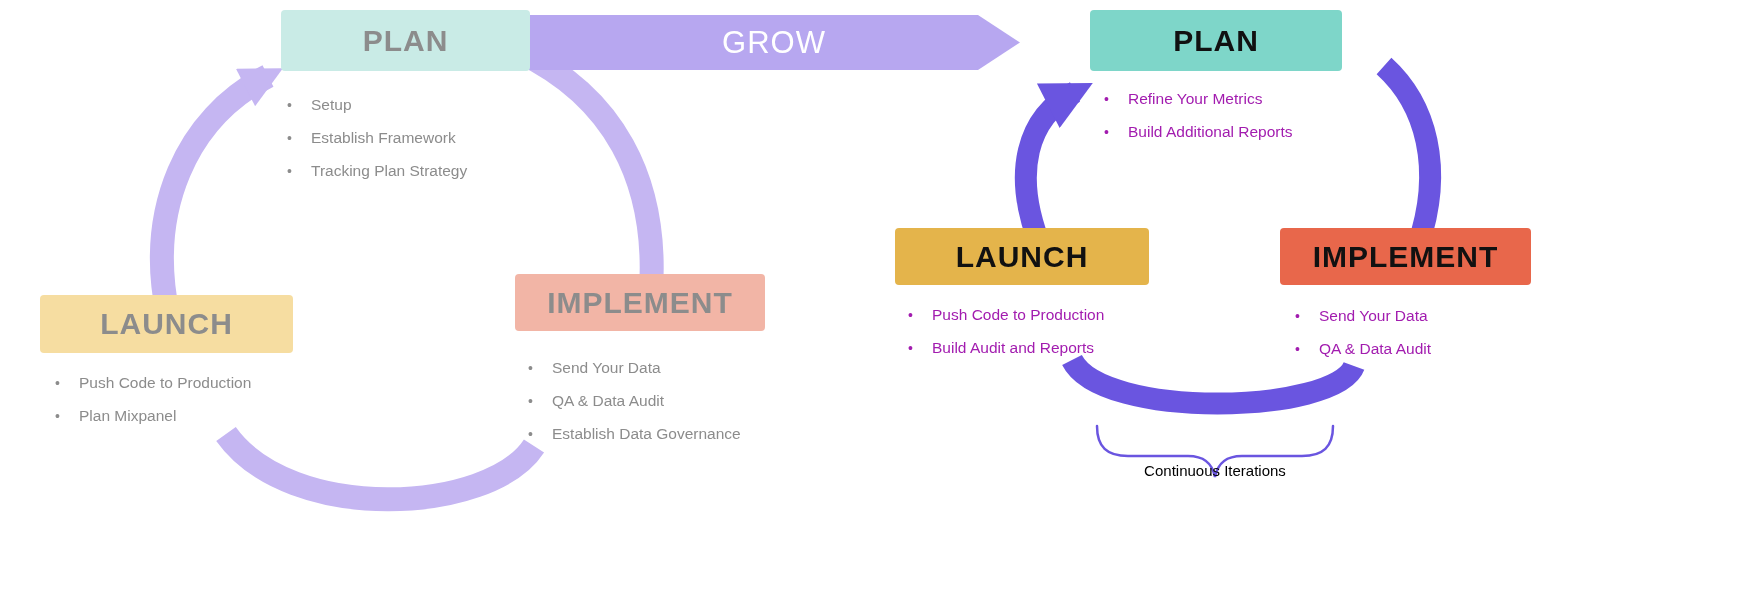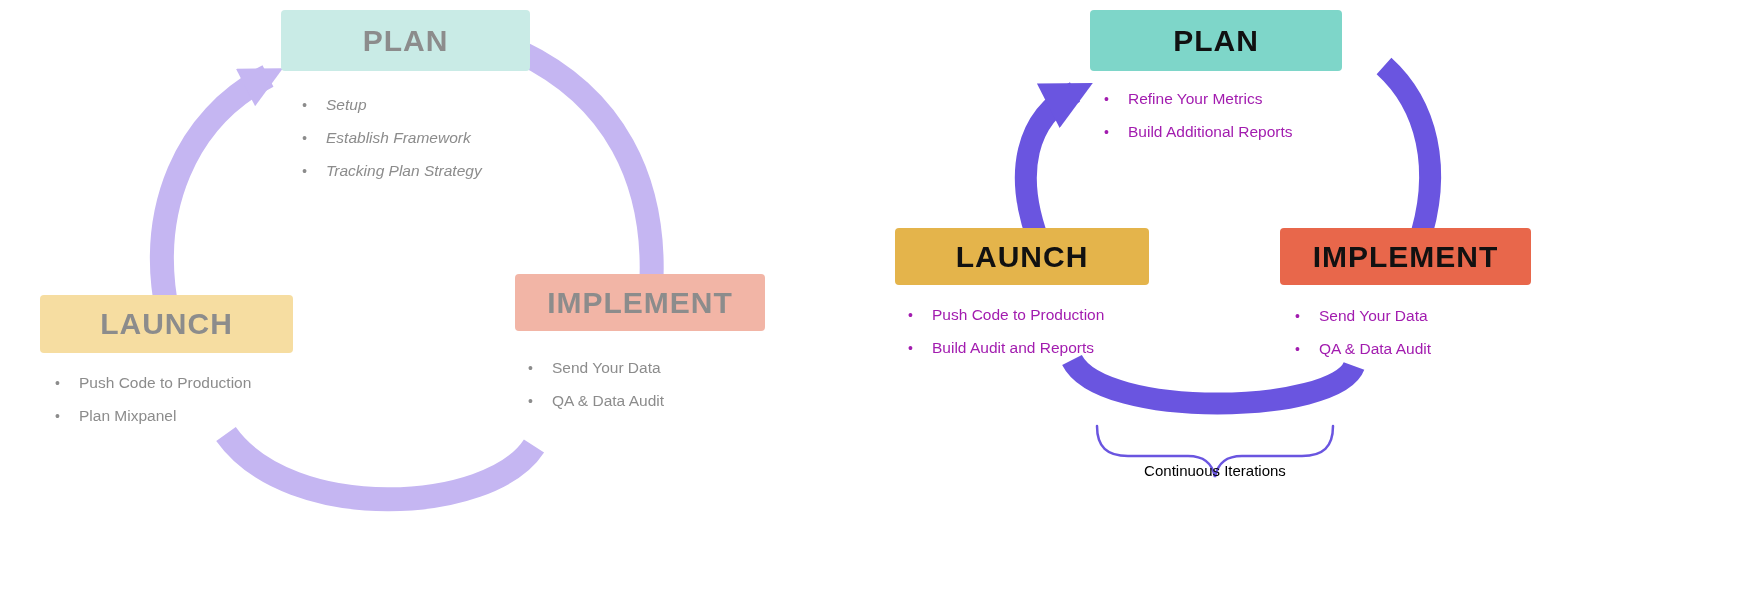--- a/index.html
+++ b/index.html
@@ -32,21 +32,21 @@
           clip-path:polygon(0 0, calc(100% - 42px) 0, 100% 50%, calc(100% - 42px) 100%, 0 100%);
           display:flex; align-items:center; justify-content:center; }
   .grow span { color:var(--grow-text,#ffffff); font-size:31px; font-weight:400; letter-spacing:1px; }
 
   ul.bullets { position:absolute; z-index:2; list-style:none; }
   ul.bullets li { font-size:15.5px; line-height:20px; margin-bottom:13px; white-space:nowrap; }
   ul.bullets li::before { content:"\2022"; display:inline-block; width:24px; font-size:14px; }
   ul.bullets.muted li  { color: var(--left-text,  #8c8c8c); }
   ul.bullets.strong li { color: #a21caf; }
 
-  .list-plan-left      { left:302px;  top:95px;font-style:italic;  }
+  .list-plan-left      { left:287px;  top:95px;  }
   .list-implement-left { left:528px;  top:358px; }
   .list-launch-left    { left:55px;   top:373px; }
   .list-plan-right     { left:1104px; top:89px;  }
   .list-launch-right   { left:908px;  top:305px; }
   .list-implement-right{ left:1295px; top:306px; }
 
   .caption { position:absolute; z-index:2; left:1113px; top:462px; width:204px; text-align:center;
              font-size:15px; color:#000000; }
 </style>
 </head>
@@ -69,39 +69,43 @@
     <path class="arc-left" d="M 534 446 C 490 514, 290 524, 226 434"></path>
 
     <path class="arc-right" d="M 1042 250 C 1010 172, 1028 116, 1075 92" marker-end="url(#ah-right)"></path>
     <path class="arc-right" d="M 1384 66 C 1426 104, 1444 168, 1418 245"></path>
     <path class="arc-right" d="M 1354 366 C 1336 414, 1102 420, 1072 360"></path>
 
     <path class="brace" d="M 1097 426 C 1097 447, 1107 456, 1128 456 L 1188 456 C 1203 456, 1212 462, 1215 477
              C 1218 462, 1227 456, 1242 456 L 1302 456 C 1323 456, 1333 447, 1333 426"></path>
   </svg>
 
+  <div class="grow">
+    <span>GROW</span>
+  </div>
 
   <div class="box muted plan-left">
     <span>PLAN</span>
   </div>
   <div class="box muted implement-left">
     <span>IMPLEMENT</span>
   </div>
   <div class="box muted launch-left">
     <span>LAUNCH</span>
   </div>
 
   <ul class="bullets muted list-plan-left">
     <li>Setup</li>
     <li>Establish Framework</li>
     <li>Tracking Plan Strategy</li>
   </ul>
   <ul class="bullets muted list-implement-left">
     <li>Send Your Data</li>
     <li>QA &amp; Data Audit</li>
+    <li>Establish Data Governance</li>
   </ul>
   <ul class="bullets muted list-launch-left">
     <li>Push Code to Production</li>
     <li>Plan Mixpanel</li>
   </ul>
 
   <div class="box strong plan-right">
     <span>PLAN</span>
   </div>
   <div class="box strong launch-right">

